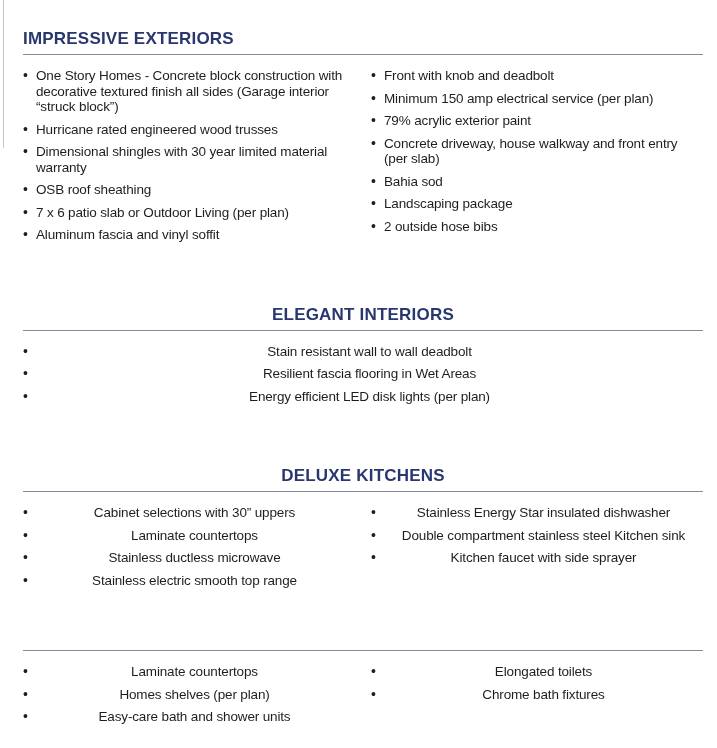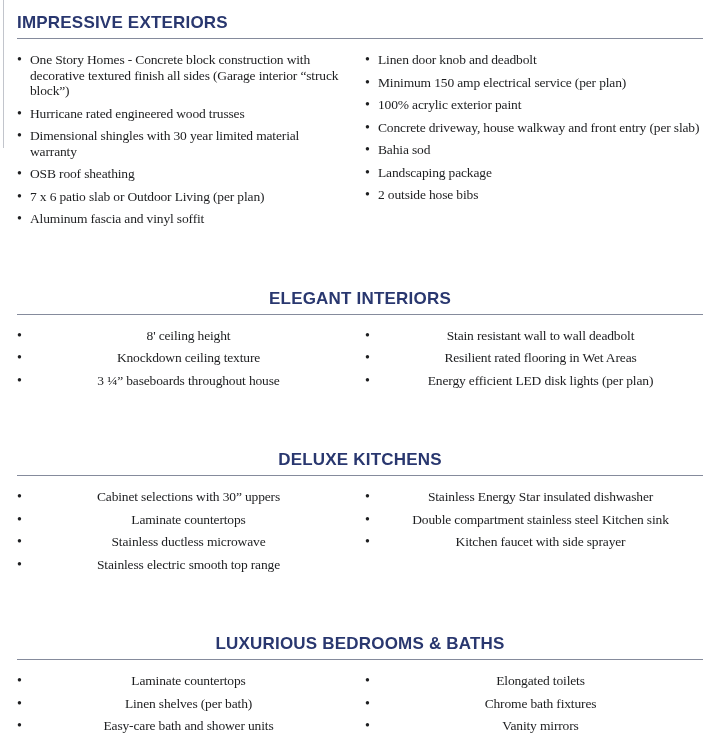--- a/index.html
+++ b/index.html
@@ -14,41 +14,41 @@
     position: relative;
   }
   .scan-line {
     position: absolute;
     left: 3px;
     top: 0;
     width: 1px;
     height: 148px;
     background: #c2c5cc;
   }
-  .page { padding: 13px 14px 0 17px; }
+  .page { padding: 13px 14px 0 23px; margin-top: 16px; }
   section { margin: 0; }
   section + section { margin-top: 55px; text-align: center; }
   h2 {
     margin: 0;
     font-size: 17px;
     line-height: 19px;
     font-weight: bold;
     color: #29376f;
     letter-spacing: 0.2px;
   }
   .rule {
     border: 0;
     border-top: 1px solid #858b9c;
     margin: 6px 0 0 0;
     height: 0;
   }
   .cols { display: flex; margin-top: 13px; }
   .col-left { width: 348px; padding-right: 18px; flex: 0 0 348px; }
   .col-right { flex: 1 1 auto; }
-  ul { list-style: none; margin: 0; padding: 0; font-family: Liberation Serif, serif; }
+  ul { list-style: none; margin: 0; padding: 0; }
   li {
     position: relative;
     padding-left: 13px;
     font-size: 13.5px;
     line-height: 15.5px;
     margin-bottom: 7px;
     letter-spacing: -0.15px;
   }
   li::before {
     content: "\2022";
@@ -73,43 +73,38 @@
     <div class="cols">
       <ul class="col-left">
         <li>One Story Homes - Concrete block construction with decorative textured finish all sides (Garage interior “struck block”)</li>
         <li>Hurricane rated engineered wood trusses</li>
         <li>Dimensional shingles with 30 year limited material warranty</li>
         <li>OSB roof sheathing</li>
         <li>7 x 6 patio slab or Outdoor Living (per plan)</li>
         <li>Aluminum fascia and vinyl soffit</li>
       </ul>
       <ul class="col-right">
-        <li>Linen door knob and deadbolt</li>
+        <li>Front with knob and deadbolt</li>
         <li>Minimum 150 amp electrical service (per plan)</li>
-        <li>100% acrylic exterior paint</li>
+        <li>79% acrylic exterior paint</li>
         <li>Concrete driveway, house walkway and front entry (per slab)</li>
         <li>Bahia sod</li>
         <li>Landscaping package</li>
         <li>2 outside hose bibs</li>
       </ul>
     </div>
   </section>
 
   <section>
     <h2>ELEGANT INTERIORS</h2>
     <hr class="rule">
     <div class="cols">
-      <ul class="col-left">
-        <li>8' ceiling height</li>
-        <li>Knockdown ceiling texture</li>
-        <li>3 ¼” baseboards throughout house</li>
-      </ul>
       <ul class="col-right">
         <li>Stain resistant wall to wall deadbolt</li>
-        <li>Resilient rated flooring in Wet Areas</li>
+        <li>Resilient fascia flooring in Wet Areas</li>
         <li>Energy efficient LED disk lights (per plan)</li>
       </ul>
     </div>
   </section>
 
   <section>
     <h2>DELUXE KITCHENS</h2>
     <hr class="rule">
     <div class="cols">
       <ul class="col-left">
@@ -120,29 +115,27 @@
       </ul>
       <ul class="col-right">
         <li>Stainless Energy Star insulated dishwasher</li>
         <li>Double compartment stainless steel Kitchen sink</li>
         <li>Kitchen faucet with side sprayer</li>
       </ul>
     </div>
   </section>
 
   <section>
-    <h2>LUXURIOUS BEDROOMS &amp; BATHS</h2>
     <hr class="rule">
     <div class="cols">
       <ul class="col-left">
         <li>Laminate countertops</li>
-        <li>Linen shelves (per bath)</li>
+        <li>Homes shelves (per plan)</li>
         <li>Easy-care bath and shower units</li>
       </ul>
       <ul class="col-right">
         <li>Elongated toilets</li>
         <li>Chrome bath fixtures</li>
-        <li>Vanity mirrors</li>
       </ul>
     </div>
   </section>
 
 </div>
 
 </body></html>

